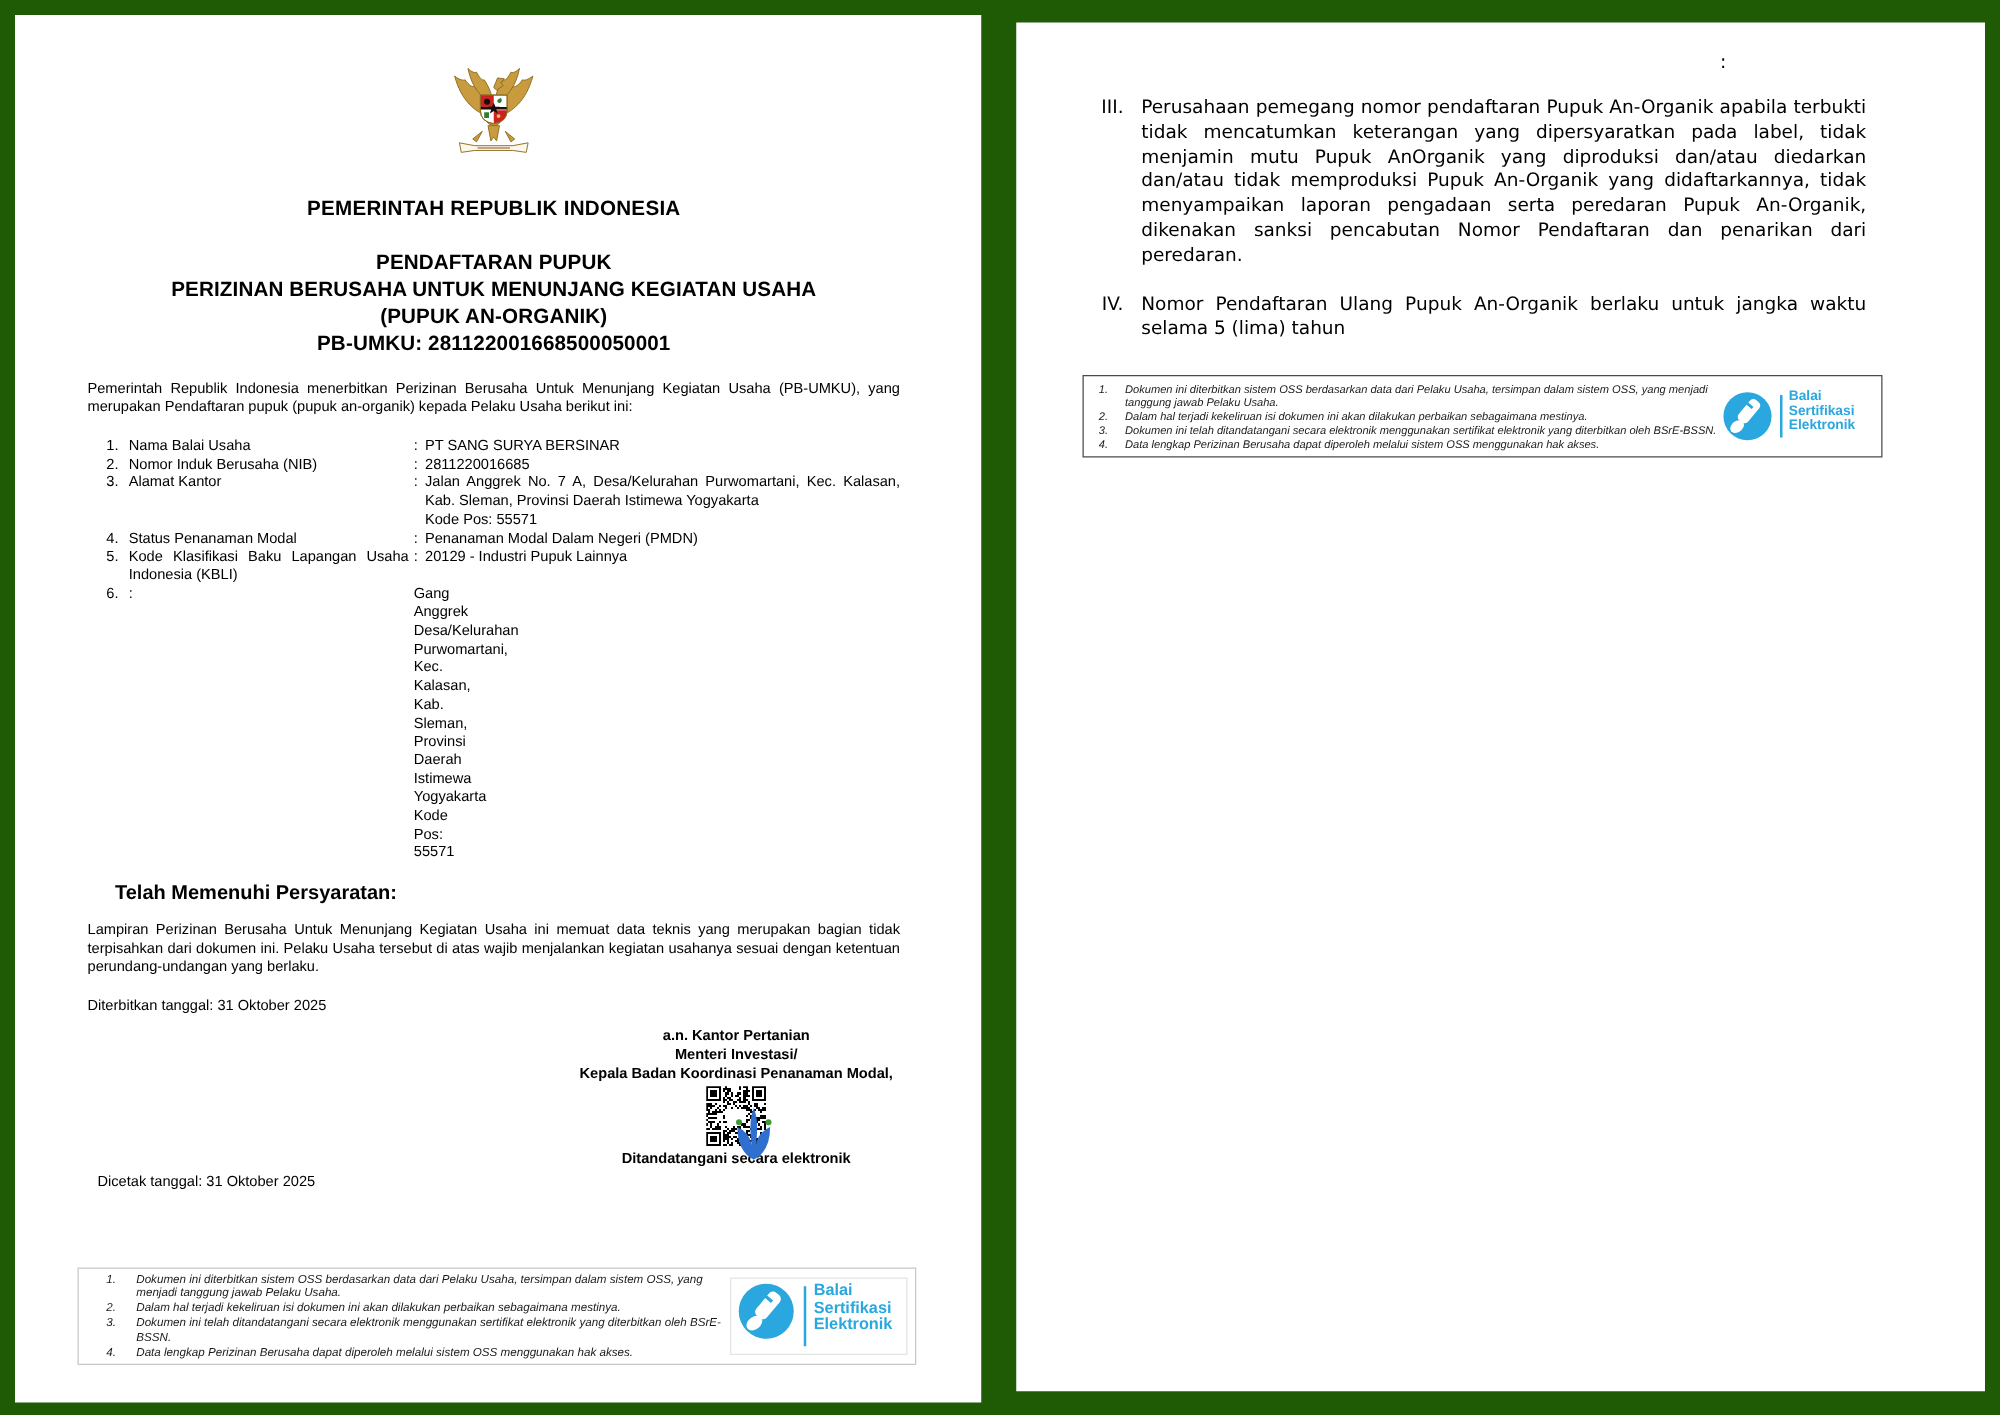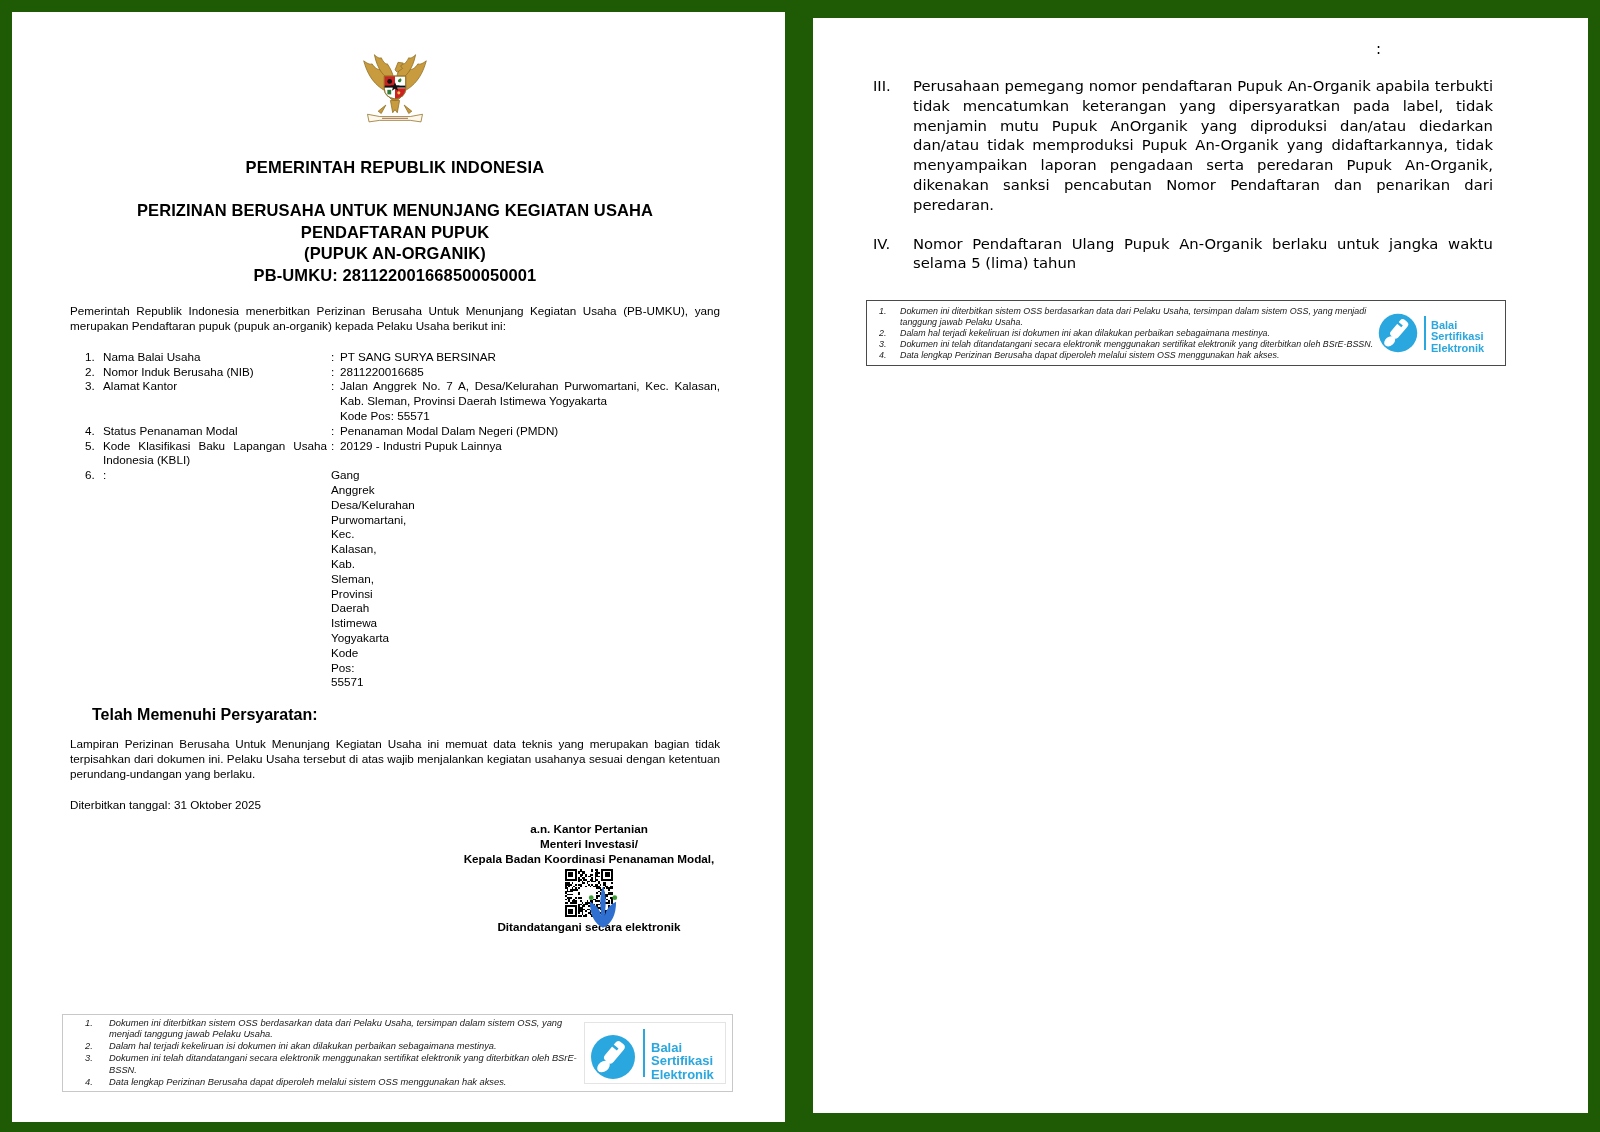--- a/index.html
+++ b/index.html
@@ -29,33 +29,33 @@
   .qr-wrap{position:relative;width:48px;height:48px;margin:3px auto 2px;}
   .qr-wrap svg{display:block;width:48px;height:48px;}
   .qr-logo{position:absolute;left:14px;top:13px;width:20px;height:22px;}
   .printed{margin:4px 0 0;padding-left:8px;font-size:11.7px;}
   .footer-box{position:absolute;left:50px;right:52px;bottom:30px;height:78px;
     border:1px solid #c8c8c8;box-sizing:border-box;
     display:flex;align-items:center;padding:4px 6px 4px 0;background:#fff;}
   .notes{flex:1;padding-left:22px;font-style:italic;font-size:9.3px;line-height:11.8px;color:#1a1a1a;}
   .note-row{display:grid;grid-template-columns:24px 1fr;}
   
-  .bse{display:flex;align-items:flex-end;background:#fff;}
+  .bse{display:flex;align-items:flex-start;background:#fff;}
   .bse-1{width:132px;height:56px;border:1px solid #e4e4e4;padding:2px 4px;gap:6px;margin-left:6px;}
   .bse-divider{width:2px;align-self:stretch;margin:4px 0;background:#2aa7de;}
   .bse-text{color:#2aa7de;font-weight:bold;}
   .bse-1 .bse-text{font-size:13px;line-height:13.5px;}
   .bse-1 svg{width:48px;height:48px;flex:none;}
 
   
   .p2-colon{position:absolute;left:563px;top:22px;font-family:"DejaVu Sans",sans-serif;font-size:15px;}
   .clauses{position:absolute;left:60px;top:58px;width:620px;font-family:"DejaVu Sans",sans-serif;}
   .clause{display:grid;grid-template-columns:34px 1fr;column-gap:6px;
     font-size:14.8px;line-height:19.8px;margin-bottom:19px;}
-  .clause-no{text-align:left;}
+  .clause-no{text-align:center;}
   .clause-text{text-align:justify;}
   .footer-box-2{position:absolute;left:53px;top:282px;width:640px;height:66px;
     border:1.5px solid #4a4a4a;box-sizing:border-box;
     display:flex;align-items:center;padding:3px 6px 3px 0;}
   .footer-box-2 .notes{padding-left:12px;font-size:8.9px;line-height:11px;}
   .footer-box-2 .note-row{grid-template-columns:21px 1fr;}
   .bse-2{width:122px;gap:5px;flex:none;}
   .bse-2 svg{width:42px;height:42px;flex:none;}
   .bse-2 .bse-text{font-size:11px;line-height:11.5px;}
 </style>
@@ -100,22 +100,22 @@
 
         <g>
           <path d="M14 92 L30 95 L70 95 L86 92 L84 102 L70 100 L30 100 L16 102 Z" fill="#fdf7ec" stroke="#8f6d21" stroke-width="1"></path>
           <rect x="33" y="96.6" width="34" height="1.6" fill="#b4876a"></rect>
         </g>
       </svg>
 
       <div class="gov-title">PEMERINTAH REPUBLIK INDONESIA</div>
 
       <div class="doc-title">
+        <div>PENDAFTARAN PUPUK</div>
         <div>PERIZINAN BERUSAHA UNTUK MENUNJANG KEGIATAN USAHA</div>
-        <div>PENDAFTARAN PUPUK</div>
         <div>(PUPUK AN-ORGANIK)</div>
         <div>PB-UMKU: 281122001668500050001</div>
       </div>
 
       <p class="intro">Pemerintah Republik Indonesia menerbitkan Perizinan Berusaha Untuk Menunjang Kegiatan Usaha (PB-UMKU), yang merupakan Pendaftaran pupuk (pupuk an-organik) kepada Pelaku Usaha berikut ini:</p>
 
       <div class="fields">
         <div class="f-row">
           <span>1.</span>
           <span class="f-label">Nama Balai Usaha</span>
@@ -454,20 +454,21 @@
               </svg></span>
           <svg class="qr-logo" viewBox="0 0 20 22">
             <path d="M10 21 q-6 -3 -6 -12 q4.5 2 5.2 6.5 q-1.2 -9 0.8 -13.5 q2 4.5 0.8 13.5 q0.7 -4.5 5.2 -6.5 q0 9 -6 12 z" fill="#2f6fd0"></path>
             <circle cx="4.6" cy="7.2" r="1.1" fill="#3d9b35"></circle>
             <circle cx="15.4" cy="7.2" r="1.1" fill="#3d9b35"></circle>
           </svg>
         </div>
         <div>Ditandatangani secara elektronik</div>
       </div>
 
+      <p class="printed">Dicetak tanggal: 31 Oktober 2025</p>
     </div>
 
     <div class="footer-box">
       <div class="notes">
         <div class="note-row">
           <span>1.</span>
           <span>Dokumen ini diterbitkan sistem OSS berdasarkan data dari Pelaku Usaha, tersimpan dalam sistem OSS, yang menjadi tanggung jawab Pelaku Usaha.</span>
         </div>
         <div class="note-row">
           <span>2.</span>

